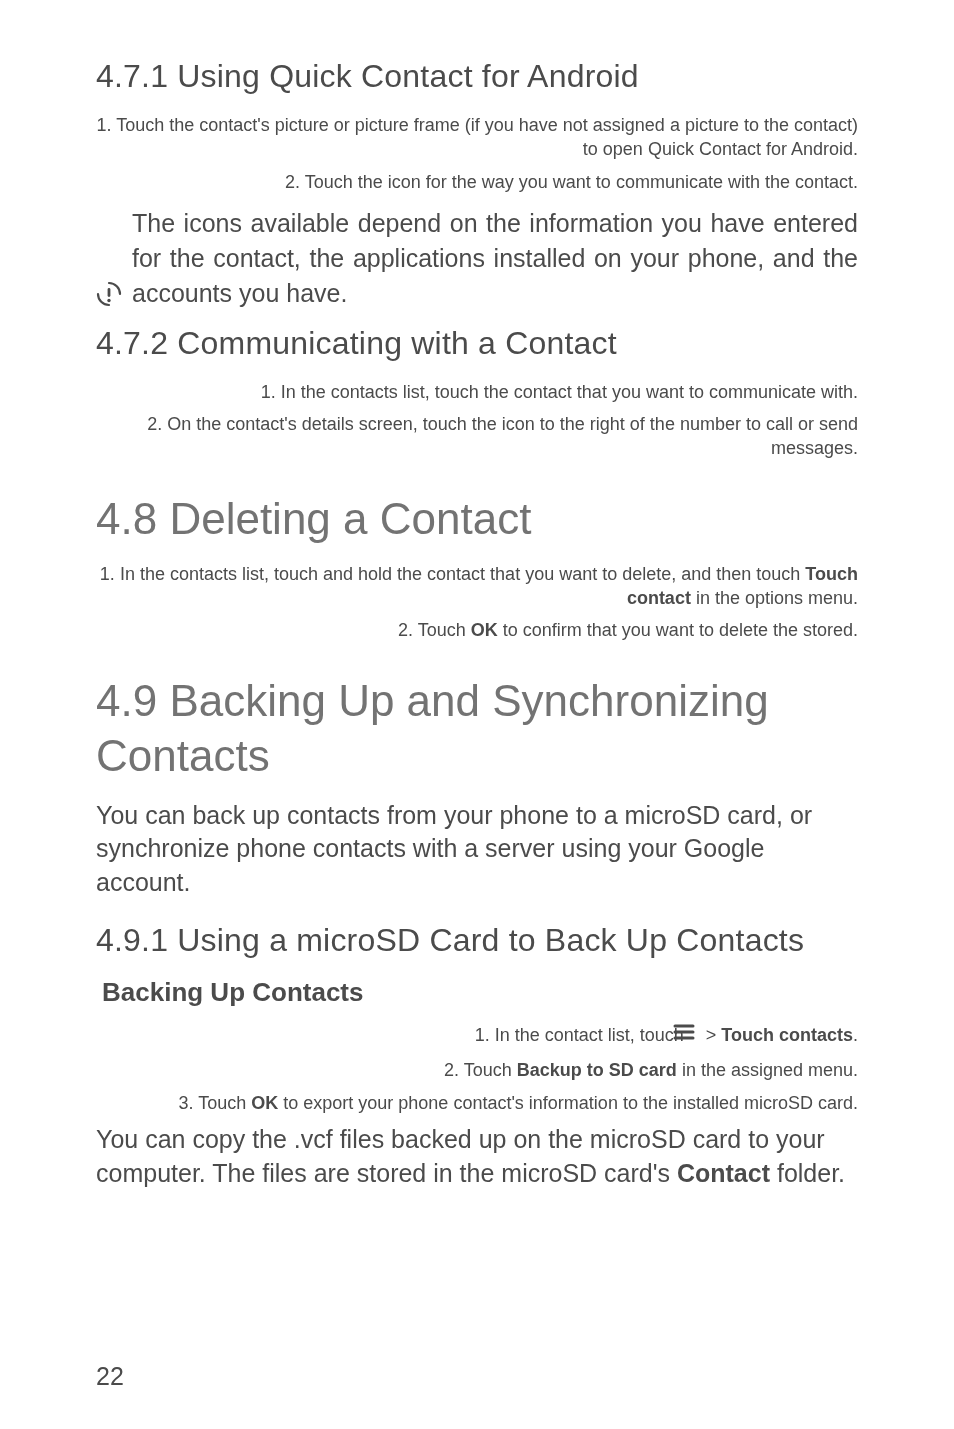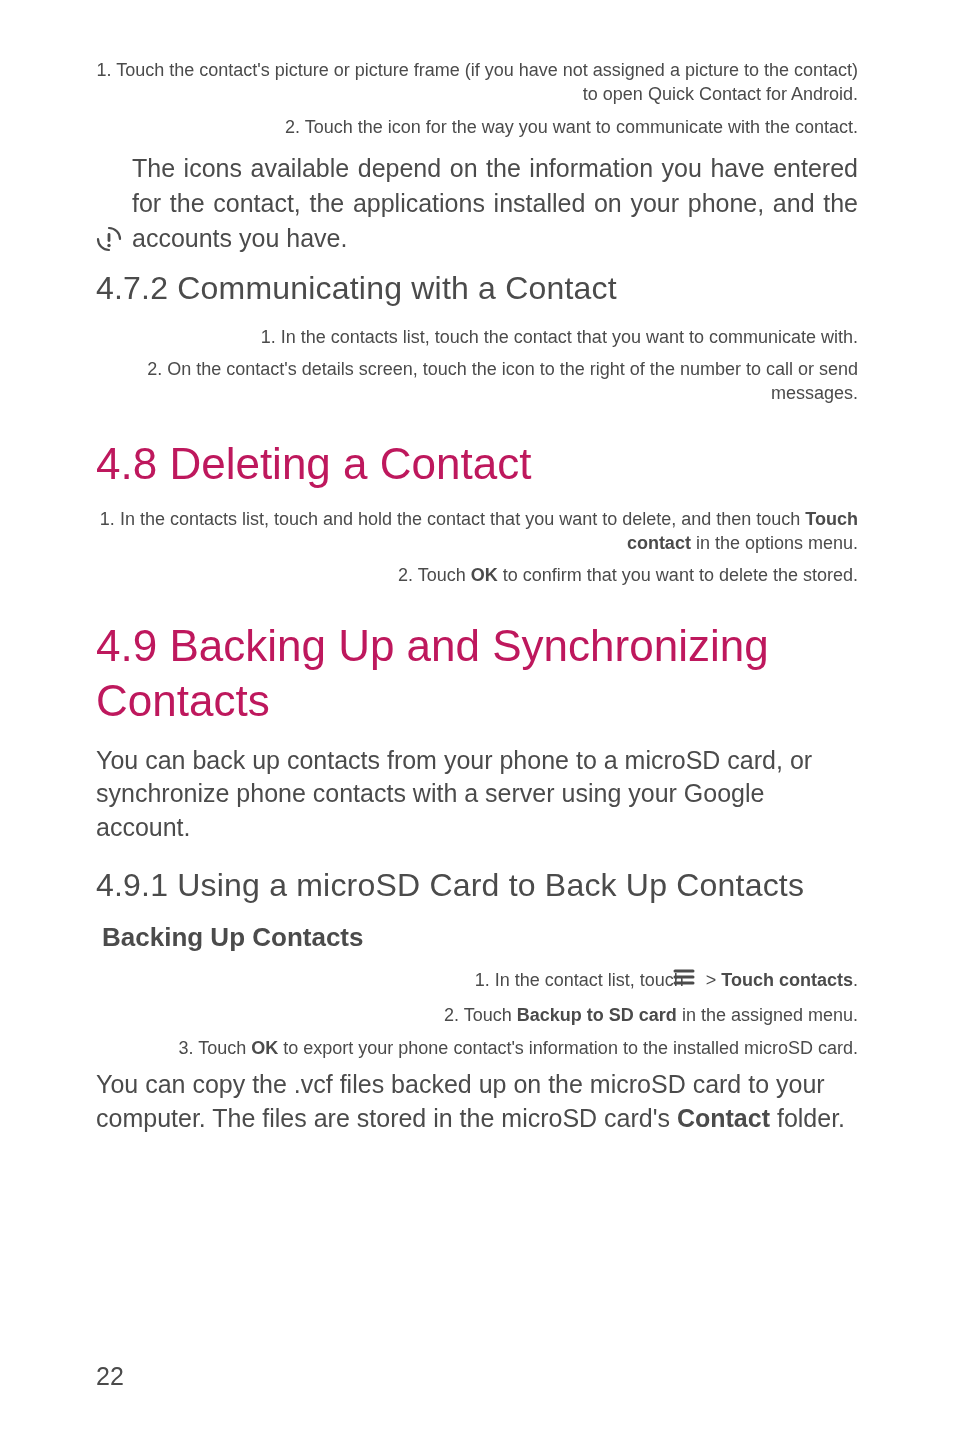--- a/index.html
+++ b/index.html
@@ -20,21 +20,21 @@
   .h3 {
     font-size: 32px;
     font-weight: 400;
     color: #4b4b4b;
     margin: 0 0 18px 0;
     letter-spacing: 0.2px;
   }
   .h2 {
     font-size: 44px;
     font-weight: 400;
-    color: #be185d;
+    color: #737373;
     margin: 30px 0 16px 0;
     line-height: 1.25;
   }
   .h4 {
     font-size: 26px;
     font-weight: 700;
     color: #4b4b4b;
     margin: 18px 0 14px 6px;
   }
   .para {
@@ -79,20 +79,21 @@
     bottom: 38px;
     font-size: 25px;
     color: #4b4b4b;
   }
 </style>
 </head>
 <body>
 
 <div class="page">
 
+  <div class="h3">4.7.1  Using Quick Contact for Android</div>
 
   <div class="li">
     <span>1. </span><span>Touch the contact's picture or picture frame (if you have not assigned a picture to the contact) to open Quick Contact for Android.</span>
   </div>
   <div class="li">
     <span>2. </span><span>Touch the icon for the way you want to communicate with the contact.</span>
   </div>
 
   <div class="note-row">
     <span class="note-icon">

